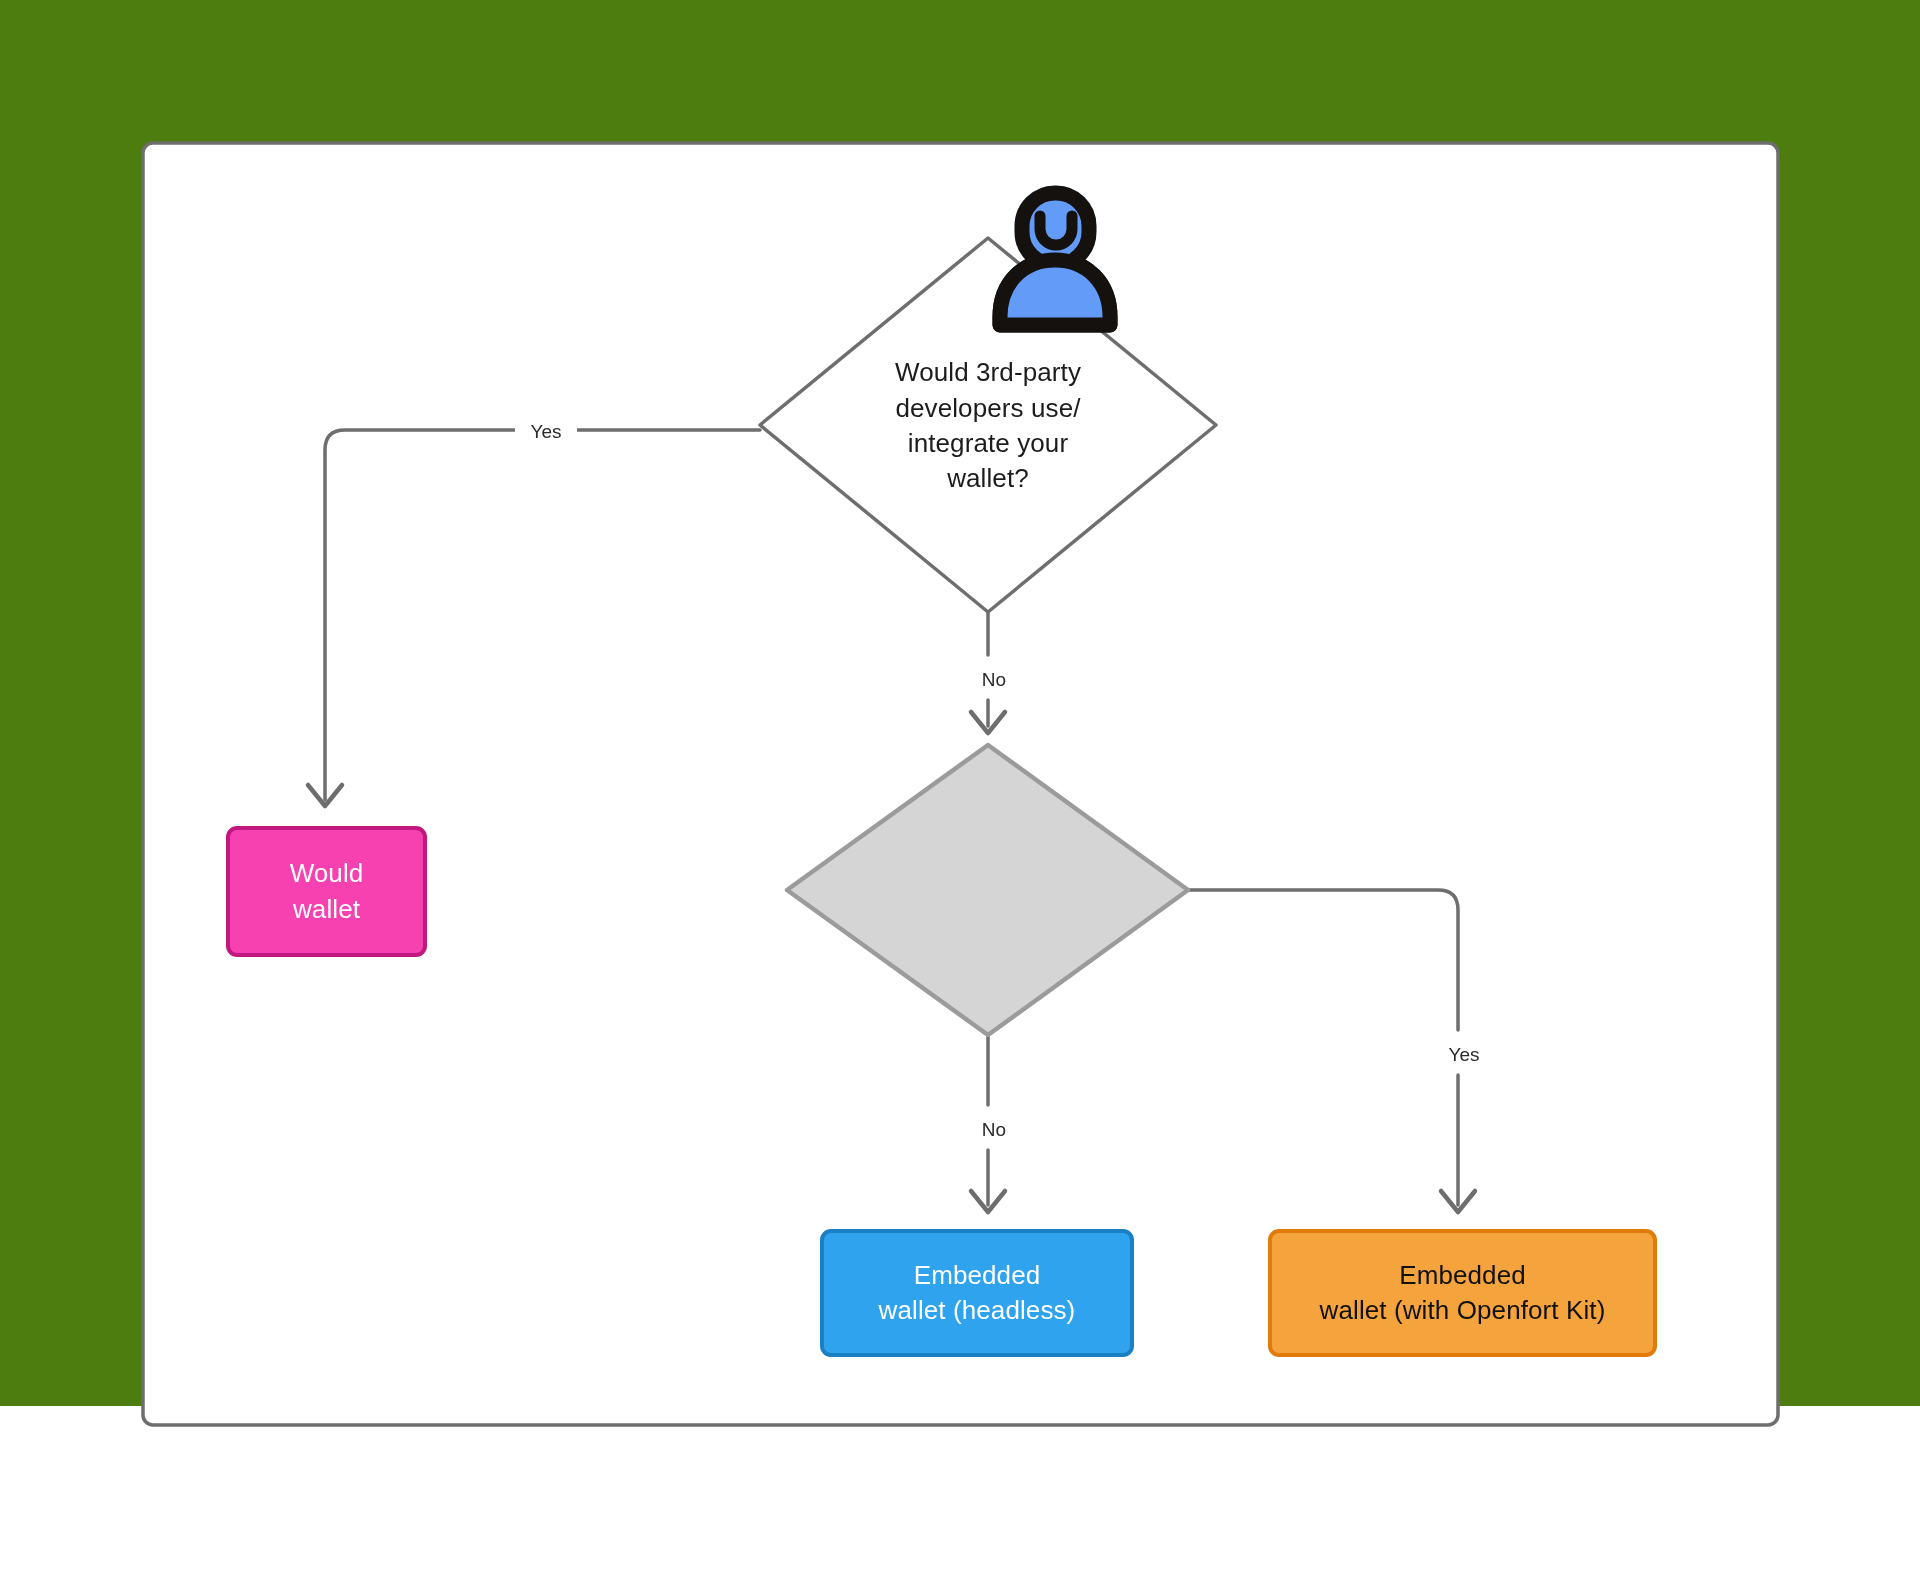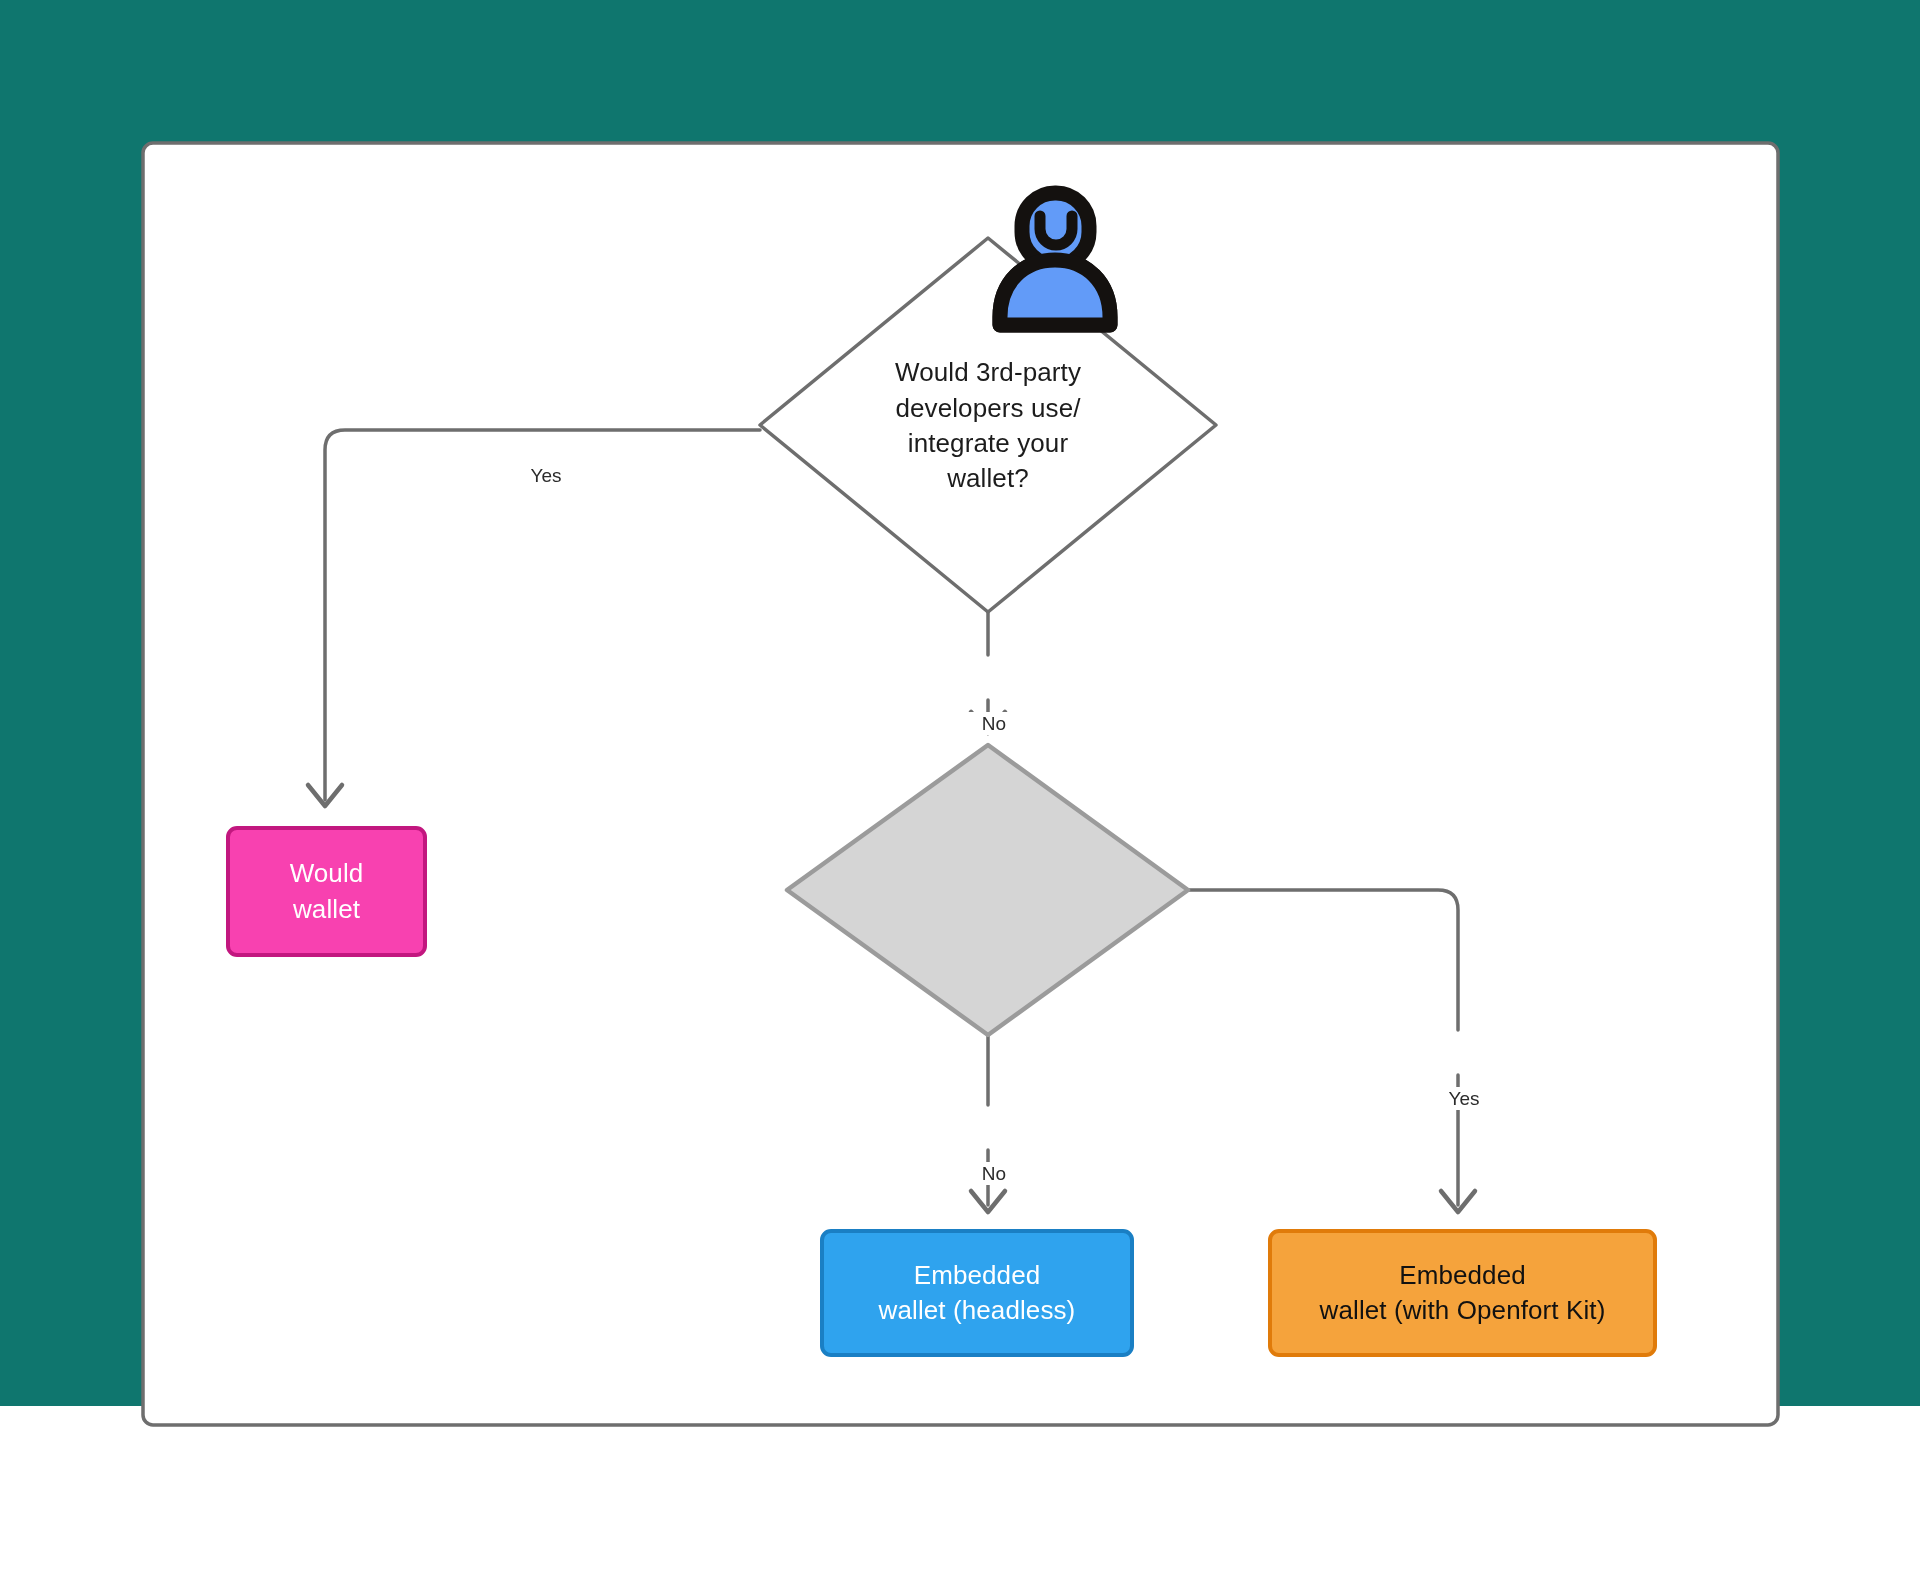--- a/index.html
+++ b/index.html
@@ -11,21 +11,21 @@
   body {
     width: 1920px;
     height: 1569px;
     font-family: "Liberation Sans", sans-serif;
     overflow: hidden;
   }
   #canvas {
     position: relative;
     width: 1920px;
     height: 1406px;
-    background: #0f766e;
+    background: #4d7c0f;
   }
   #flow-svg {
     position: absolute;
     left: 0;
     top: 0;
     width: 1920px;
     height: 1569px;
   }
   
   .node-label {
@@ -51,21 +51,20 @@
 
   .edge-label {
     position: absolute;
     font-size: 19px;
     color: #2b2b2b;
     background: #ffffff;
     padding: 2px 6px;
     text-align: center;
     pointer-events: none;
     line-height: 1;
-    margin-top: 44px;
   }
 
   
   .hit {
     position: absolute;
     cursor: pointer;
     background: transparent;
   }
 </style>
 </head>

